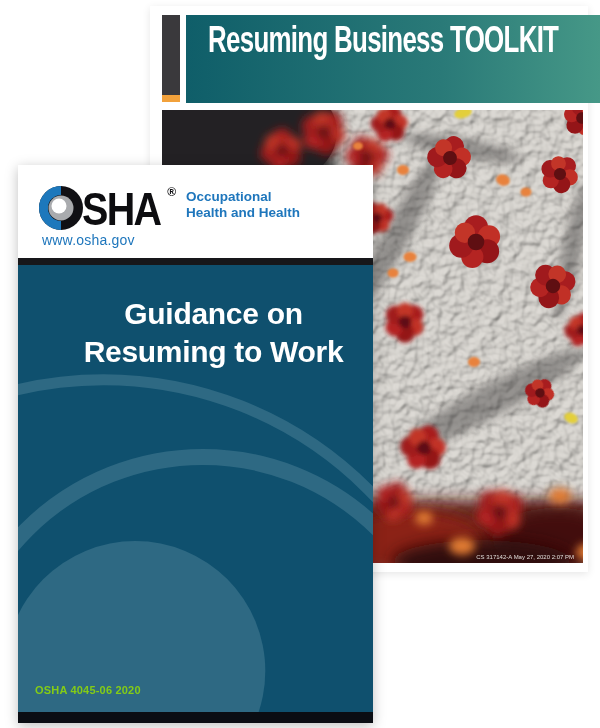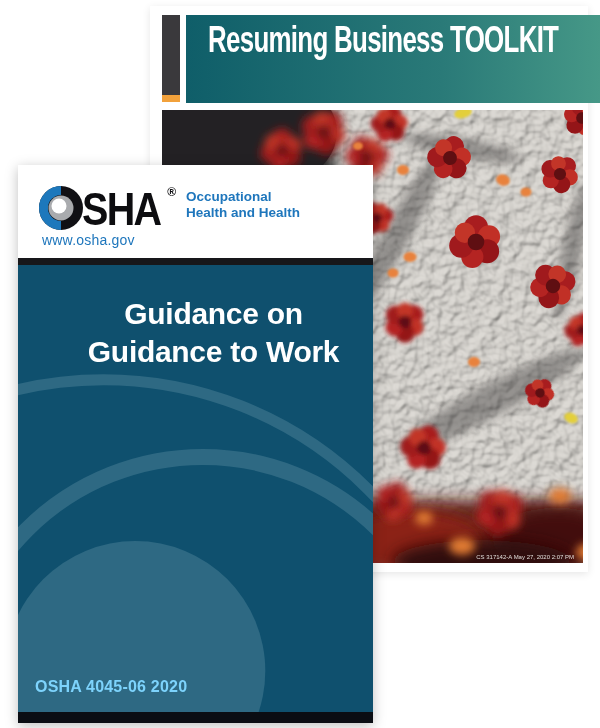--- a/index.html
+++ b/index.html
@@ -40,22 +40,22 @@
   .agency{color:#1e76bc;font-weight:bold;font-size:13.5px;line-height:16px;
           margin-top:5px;margin-left:2px;}
   .agency span{display:block;}
   .osha-url{color:#1e76bc;font-weight:normal;font-size:14px;
             margin-left:4px;letter-spacing:.2px;}
   .bar-top{left:0;top:93px;width:100%;height:7px;background:#17171a;}
   .teal-panel{left:0;top:100px;width:100%;height:447px;background:#0f506e;overflow:hidden;padding-left:36px;}
   .teal-panel svg.swirl{position:absolute;left:0;top:0;}
   .front-title{position:relative;margin-top:30px;text-align:center;color:#ffffff;
                font-weight:bold;font-size:30px;line-height:38px;letter-spacing:-.3px;}
-  .front-footer{position:absolute;left:17px;bottom:16px;color:#7dd3fc;font-weight:bold;
-                font-size:16px;letter-spacing:.2px;}
+  .front-footer{position:absolute;left:17px;bottom:16px;color:#84cc16;font-weight:bold;
+                font-size:11px;letter-spacing:.2px;}
   .bar-bottom{left:0;top:547px;width:100%;height:11px;background:#0a0d13;}
 </style>
 </head>
 <body>
 
 <div class="stage">
 
   <div class="abs back-sheet">
     <div class="abs dark-bar"></div>
     <div class="abs orange-strip"></div>
@@ -192,21 +192,21 @@
     <div class="abs bar-top"></div>
 
     <div class="abs teal-panel">
       <svg class="swirl" width="355" height="447" viewBox="0 0 355 447">
         <circle cx="85.5" cy="488.7" r="374" fill="none" stroke="#2e6983" stroke-width="11"></circle>
         <circle cx="184.7" cy="440.9" r="249" fill="none" stroke="#2e6983" stroke-width="16"></circle>
         <circle cx="117.3" cy="406" r="130" fill="#2e6983"></circle>
       </svg>
       <div class="front-title">
         <div>Guidance on</div>
-        <div>Guidance to Work</div>
+        <div>Resuming to Work</div>
       </div>
       <div class="front-footer">OSHA 4045-06 2020</div>
     </div>
 
     <div class="abs bar-bottom"></div>
   </div>
 
 </div>
 
 </body></html>

